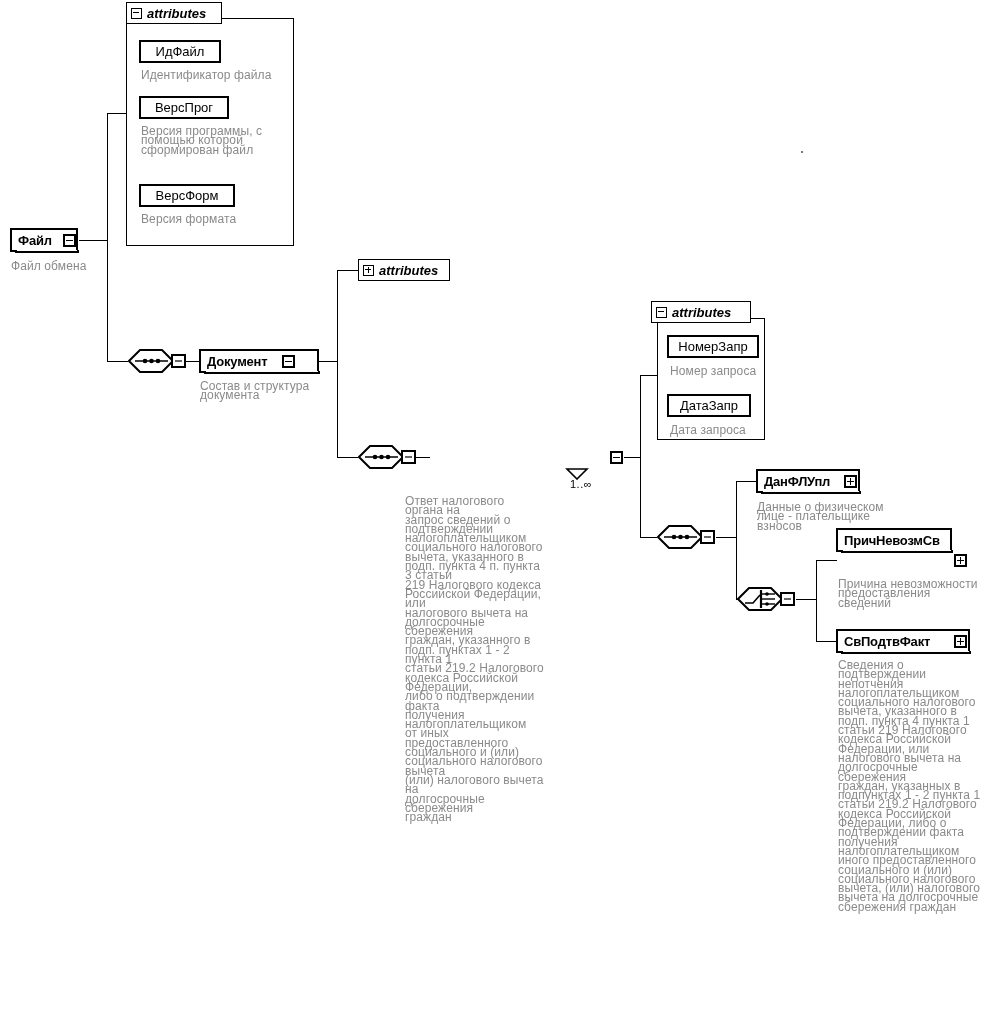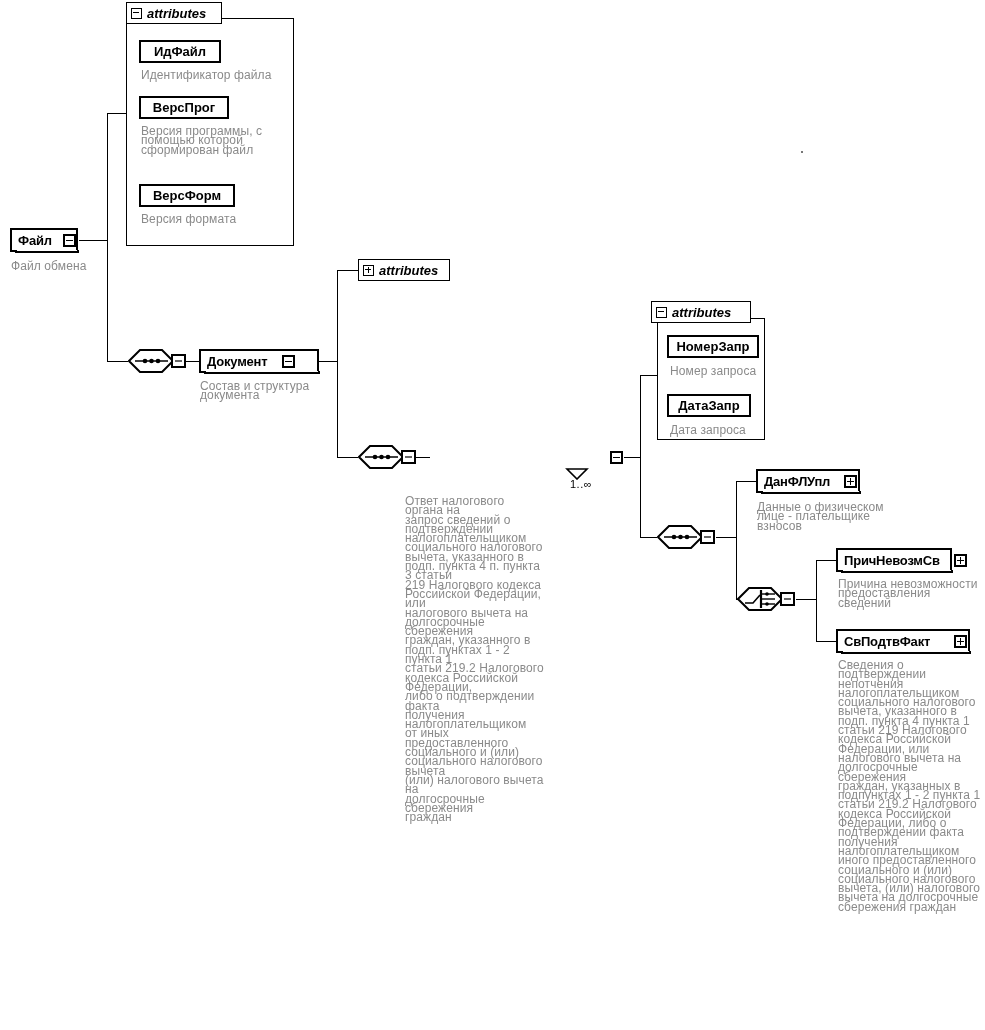--- a/index.html
+++ b/index.html
@@ -82,21 +82,21 @@
   }
   .attrtab .sq.plus::after{
     content:"";position:absolute;left:3.5px;top:1px;width:1px;height:6px;background:#000;
   }
 
   
   .attrbox{
     position:absolute;
     border:2px solid #000;background:#fff;box-sizing:border-box;
     height:23px;display:flex;align-items:center;justify-content:center;
-    font-weight:bold;font-size:13px;white-space:nowrap;
+    font-weight:normal;font-size:13px;white-space:nowrap;
   }
 
   
   .doc{
     position:absolute;
     font-size:12px;
     line-height:9.3px;
     color:#8a8a8a;
     white-space:pre-line;
     letter-spacing:0.1px;
@@ -293,21 +293,21 @@
       <line x1="24" y1="7" x2="38" y2="7" stroke="#000" stroke-width="1.4"></line>
       <line x1="24" y1="12" x2="38" y2="12" stroke="#000" stroke-width="1.4"></line>
       <line x1="24" y1="17" x2="38" y2="17" stroke="#000" stroke-width="1.4"></line>
       <circle cx="30" cy="7" r="1.8" fill="#000"></circle>
       <circle cx="30" cy="17" r="1.8" fill="#000"></circle>
       <rect x="44" y="6" width="13" height="12" fill="#fff" stroke="#000" stroke-width="2"></rect>
       <line x1="47" y1="12" x2="54" y2="12" stroke="#000" stroke-width="1.2"></line>
     </svg>
   </div>
 
-  <div class="node shadow" style="left:836px;top:548px;width:116px;">
+  <div class="node shadow" style="left:836px;top:528px;width:116px;">
     <span class="lbl">ПричНевозмСв</span>
   </div>
   <div class="expander plus" style="left:954px;top:554px;"></div>
   <div class="doc" style="left:838px;top:580px;width:146px;">Причина невозможности
 предоставления сведений</div>
 
   <div class="node shadow" style="left:836px;top:629px;width:134px;">
     <span class="lbl">СвПодтвФакт</span>
   </div>
   <div class="expander plus" style="left:954px;top:635px;"></div>

